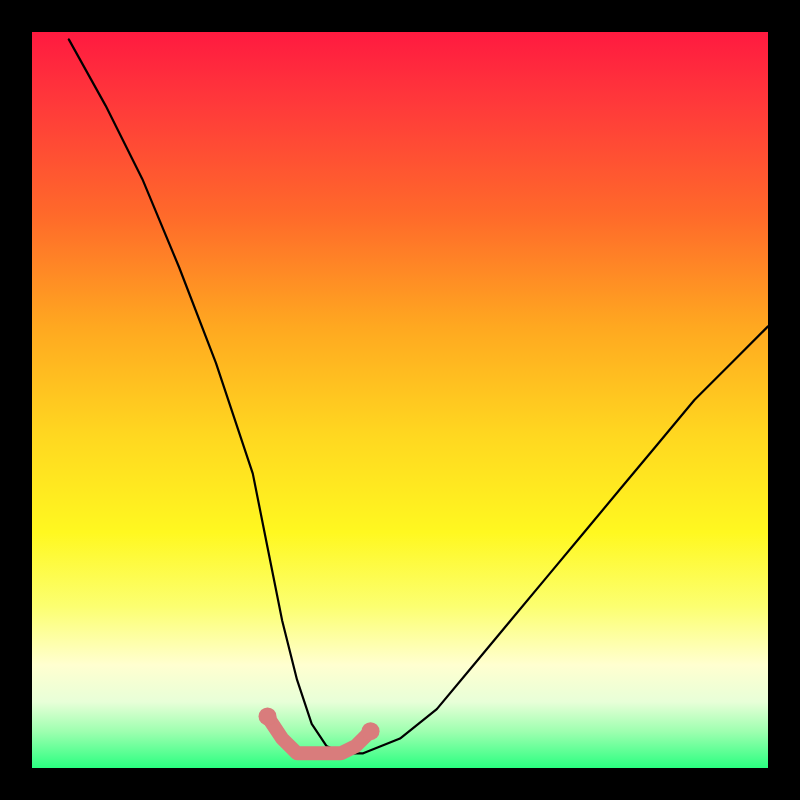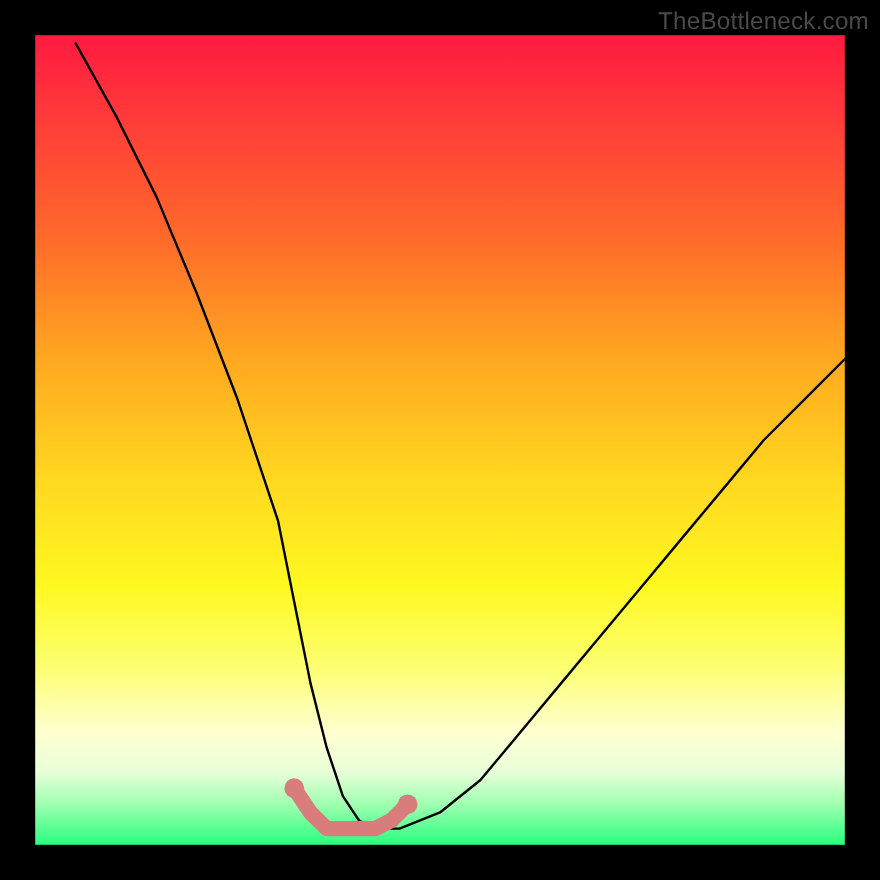--- a/index.html
+++ b/index.html
@@ -44,21 +44,20 @@
   svg.curves {
     position: absolute;
     left: 0; top: 0;
     width: 736px; height: 736px;
   }
 </style>
 </head>
 <body>
 
 <div class="frame">
-  <div class="watermark">TheBottleneck.com</div>
   <div class="plot-area">
     <svg class="curves" viewBox="0 0 736 736" preserveAspectRatio="none">
       <path id="main-curve" fill="none" stroke="#000000" stroke-width="2.2" stroke-linecap="round" stroke-linejoin="round" d="M36.8,7.4 L73.6,73.6 L110.4,147.2 L147.2,235.5 L184.0,331.2 L220.8,441.6 L235.5,515.2 L250.2,588.8 L265.0,647.7 L279.7,691.8 L294.4,713.9 L309.1,721.3 L331.2,721.3 L368.0,706.6 L404.8,677.1 L441.6,633.0 L478.4,588.8 L515.2,544.6 L552.0,500.5 L588.8,456.3 L625.6,412.2 L662.4,368.0 L699.2,331.2 L736.0,294.4 "></path>
       <path id="optimal-zone" fill="none" stroke="#d97c7c" stroke-width="14" stroke-linecap="round" stroke-linejoin="round" d="M235.5,684.5 L250.2,706.6 L265.0,721.3 L279.7,721.3 L294.4,721.3 L309.1,721.3 L323.8,713.9 L338.6,699.2 "></path>
       <circle id="opt-end-a" r="9" fill="#d97c7c" cx="235.52" cy="684.48"></circle>
       <circle id="opt-end-b" r="9" fill="#d97c7c" cx="338.56" cy="699.2"></circle>
     </svg>
   </div>
 </div>
 

